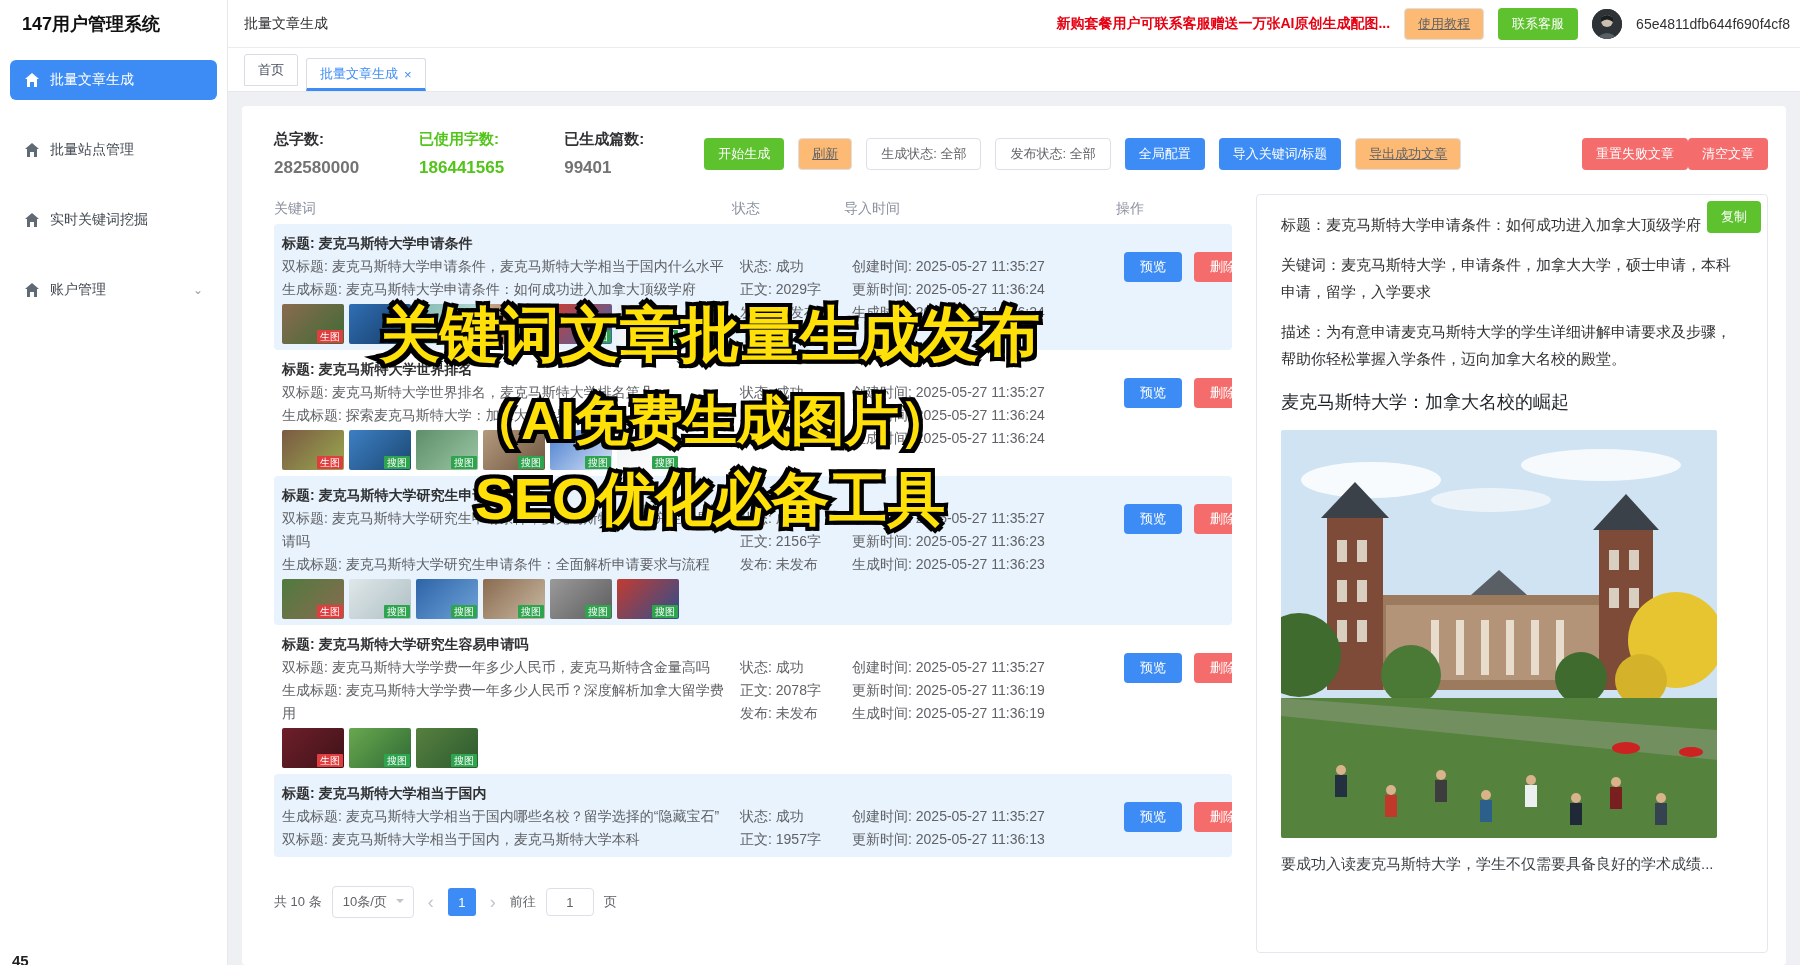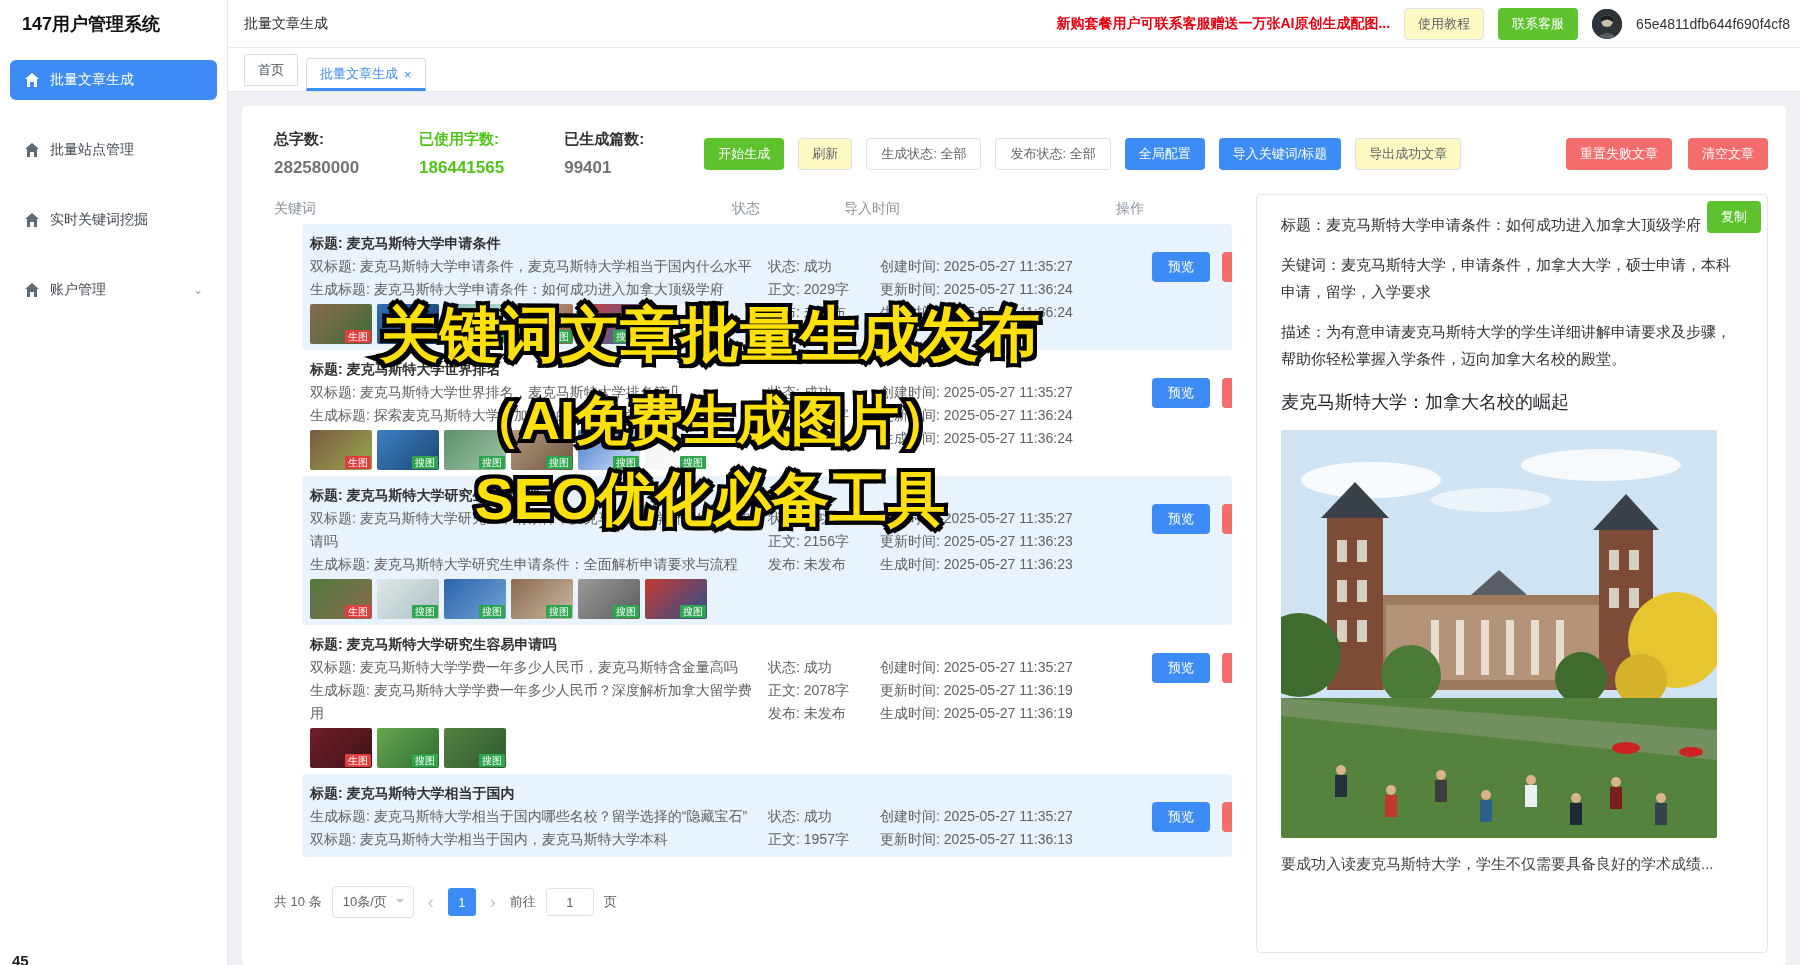--- a/index.html
+++ b/index.html
@@ -16,21 +16,21 @@
   .home-ic { width:16px; height:16px; flex:0 0 16px; }
   .corner-frag { position:absolute; left:12px; top:952px; font-size:15px; font-weight:bold; color:#222; }
 
   
   .main { flex:1; display:flex; flex-direction:column; min-width:0; }
   .topbar { height:48px; background:#fff; border-bottom:1px solid #ececec; display:flex; align-items:center; padding:0 10px 0 16px; gap:14px; }
   .breadcrumb { font-size:14px; color:#303133; }
   .topbar-right { margin-left:auto; display:flex; align-items:center; gap:14px; white-space:nowrap; }
   .notice { color:#e60012; font-weight:bold; font-size:14px; }
   .btn { display:inline-flex; align-items:center; justify-content:center; border-radius:4px; font-size:13px; cursor:pointer; border:1px solid transparent; padding:6px 13px; white-space:nowrap; }
-  .btn-plain { background:#fef9c3; border-color:#dcdfe6; color:#606266; }
+  .btn-plain { background:#fdba74; border-color:#dcdfe6; color:#606266;text-decoration:underline; }
   .btn-green { background:#5ec22e; color:#fff; }
   .btn-blue { background:#3d8cf5; color:#fff; }
   .btn-red { background:#f56c6c; color:#fff; }
   .avatar { width:30px; height:30px; border-radius:50%; overflow:hidden; background:#3a3f44; flex:0 0 30px; }
   .uid { font-size:14px; color:#303133; }
 
   .tabbar { height:44px; background:#fff; border-bottom:1px solid #e4e7ed; display:flex; align-items:flex-end; padding:0 0 0 16px; gap:8px; }
   .tab { border:1px solid #d8dce5; border-radius:3px 3px 0 0; padding:6px 13px 6px; font-size:13px; color:#495060; margin-bottom:5px; cursor:pointer; background:#fff; display:flex; align-items:center; gap:6px; }
   .tab.active { color:#3d8cf5; margin-bottom:0; padding-bottom:5px; border-bottom:3px solid #3d8cf5; }
   .tab .x { font-size:13px; }
@@ -38,32 +38,32 @@
   .content { flex:1; padding:14px 14px 0; min-height:0; }
   .card { background:#fff; border-radius:4px; height:100%; padding:0 18px 0 32px; overflow:hidden; position:relative; }
 
   
   .stats-row { display:flex; align-items:center; padding:24px 0 16px; gap:14px; }
   .stat { margin-right:46px; }
   .stat .lbl { font-size:15px; font-weight:bold; color:#303133; }
   .stat.green .lbl, .stat.green .val { color:#52c41a; }
   .stat .val { font-size:17px; font-weight:bold; color:#737373; margin-top:9px; }
   .filter-box { border:1px solid #dcdfe6; border-radius:4px; padding:6px 14px; font-size:13px; color:#606266; background:#fff; cursor:pointer; }
-  .right-danger { margin-left:auto; display:flex; gap:16px; }
+  .right-danger { margin-left:auto; display:flex; }
 
   
   .body-row { display:flex; align-items:stretch; height:calc(100% - 100px); }
   .table-area { flex:1; min-width:0; padding-right:24px; }
   .t-head { display:flex; height:30px; align-items:center; color:#8a919f; font-size:14px; }
   .col-kw { width:458px; flex:0 0 458px; }
   .col-st { width:112px; flex:0 0 112px; }
   .col-tm { width:272px; flex:0 0 272px; }
   .col-op { flex:1; }
   .rows { height:650px; overflow:hidden; }
-  .row { display:flex; padding:8px 6px 6px 8px; border-radius:4px;margin-left:28px; }
+  .row { display:flex; padding:8px 6px 6px 8px; border-radius:4px; }
   .row:nth-child(odd) { background:#e9f3fd; }
   .row .line { font-size:14px; color:#606266; line-height:23px; }
   .row .line.title { color:#303133; font-weight:bold; }
   .kw-inner { width:450px; }
   .thumbs { display:flex; gap:5px; margin-top:3px; }
   .thumb { width:62px; height:40px; border-radius:2px; position:relative; flex:0 0 62px; }
   .badge { position:absolute; right:1px; bottom:1px; font-size:10px; line-height:13px; padding:0 3px; color:#fff; border-radius:1px; }
   .badge-gen { background:#e03e3e; }
   .badge-search { background:#2ea44f; }
   .col-st .line, .col-tm .line { line-height:23px; }

